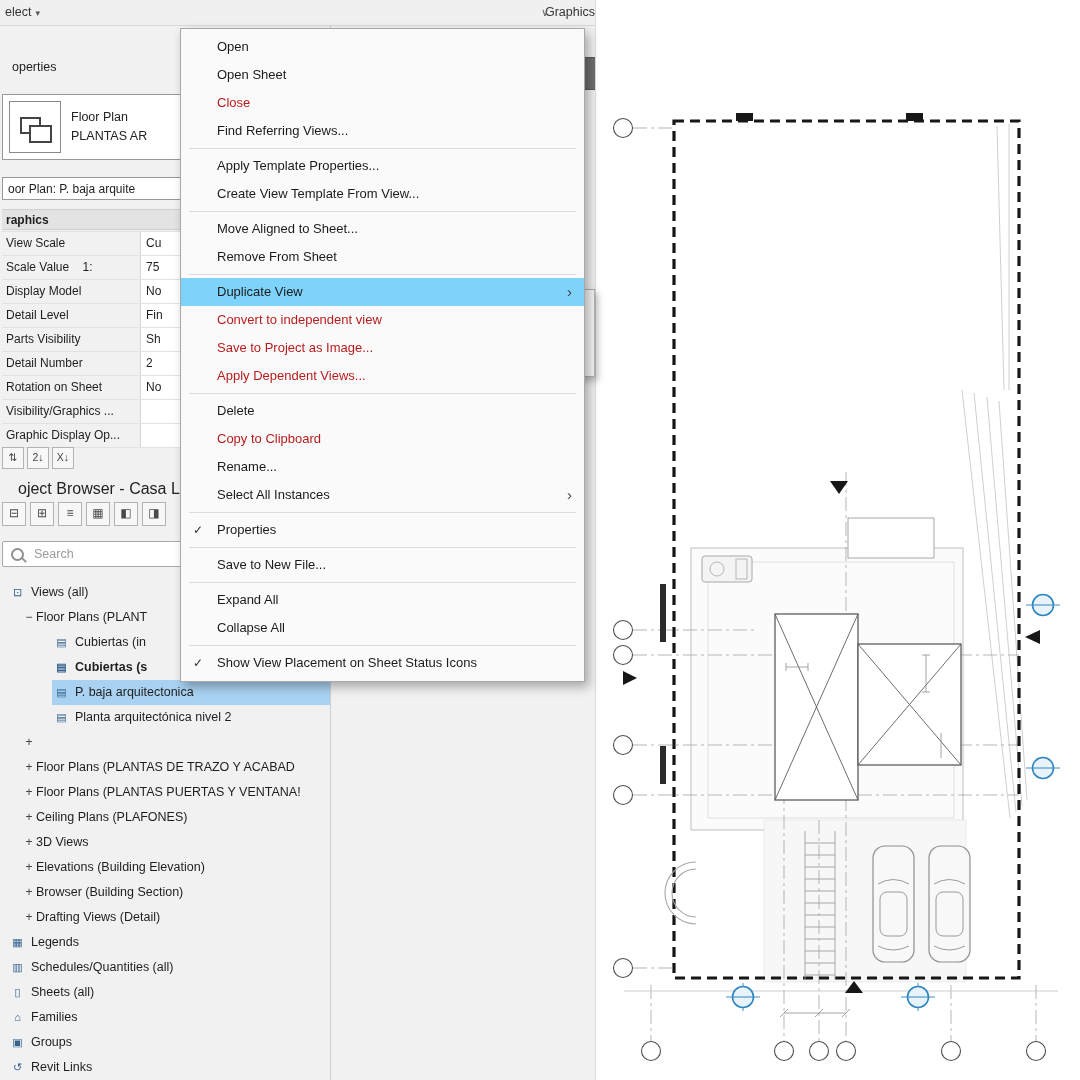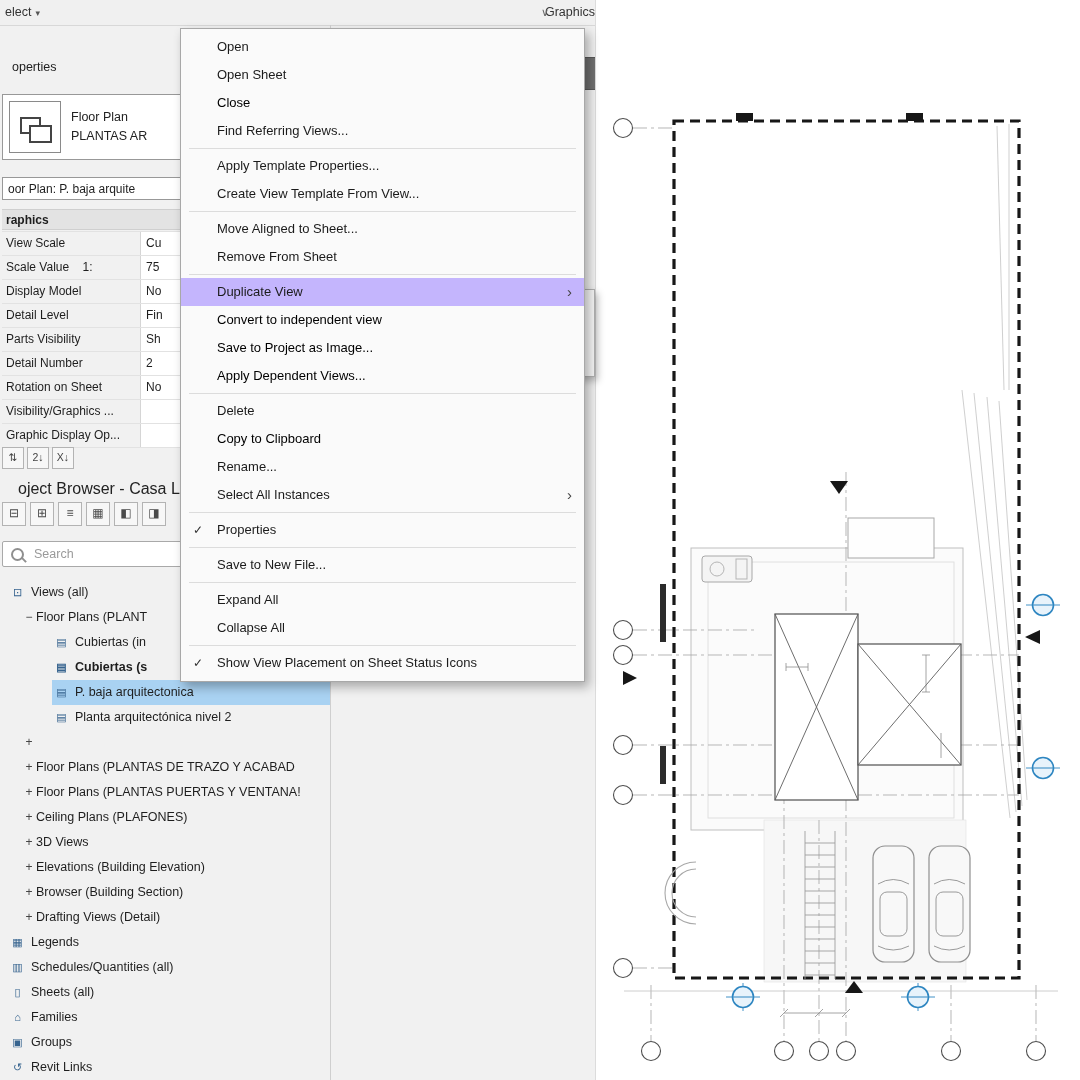--- a/index.html
+++ b/index.html
@@ -47,22 +47,22 @@
   .lvl0{padding-left:10px;}.lvl1{padding-left:22px;}.lvl2{padding-left:54px;}
   .expander{width:14px;text-align:center;color:#444;font-size:12px;flex:0 0 auto;}
   .ticon{width:15px;height:15px;margin-right:6px;font-size:11px;line-height:15px;text-align:center;color:#37648f;flex:0 0 auto;}
   .t-label{position:relative;z-index:1;}
   .sel{background:linear-gradient(to right,transparent 52px,#a9d2f2 52px);}
   .bold{font-weight:bold;}
 
   
   .context-menu{position:absolute;left:165px;top:28px;width:405px;background:#fafafa;border:1px solid #a8a8a8;box-shadow:4px 5px 10px rgba(0,0,0,.3);padding:4px 0;z-index:10;box-sizing:border-box;margin-left:15px;}
   .menu-item{position:relative;height:28px;line-height:28px;padding-left:36px;font-size:13px;color:#1b1b1b;}
-  .menu-item.disabled{color:#000000;}
-  .menu-item.hl{background:#c4b5fd;}
+  .menu-item.disabled{color:#b91c1c;}
+  .menu-item.hl{background:#7dd3fc;}
   .m-check{position:absolute;left:12px;top:0;font-size:12px;color:#333;}
   .m-arrow{position:absolute;right:12px;top:0;font-size:15px;color:#444;}
   .menu-sep{height:1px;background:#dcdcdc;margin:3px 8px;}
   .submenu-stub{position:absolute;left:570px;top:289px;width:25px;height:88px;background:#f6f6f6;border:1px solid #b0b0b0;box-shadow:3px 4px 7px rgba(0,0,0,.25);z-index:9;box-sizing:border-box;}
 
   
   .drawing{position:absolute;left:595px;top:0;width:485px;height:1080px;background:#fff;border-left:1px solid #dcdcdc;box-sizing:border-box;}
   .plan-svg{display:block;}
 </style>
 </head>

